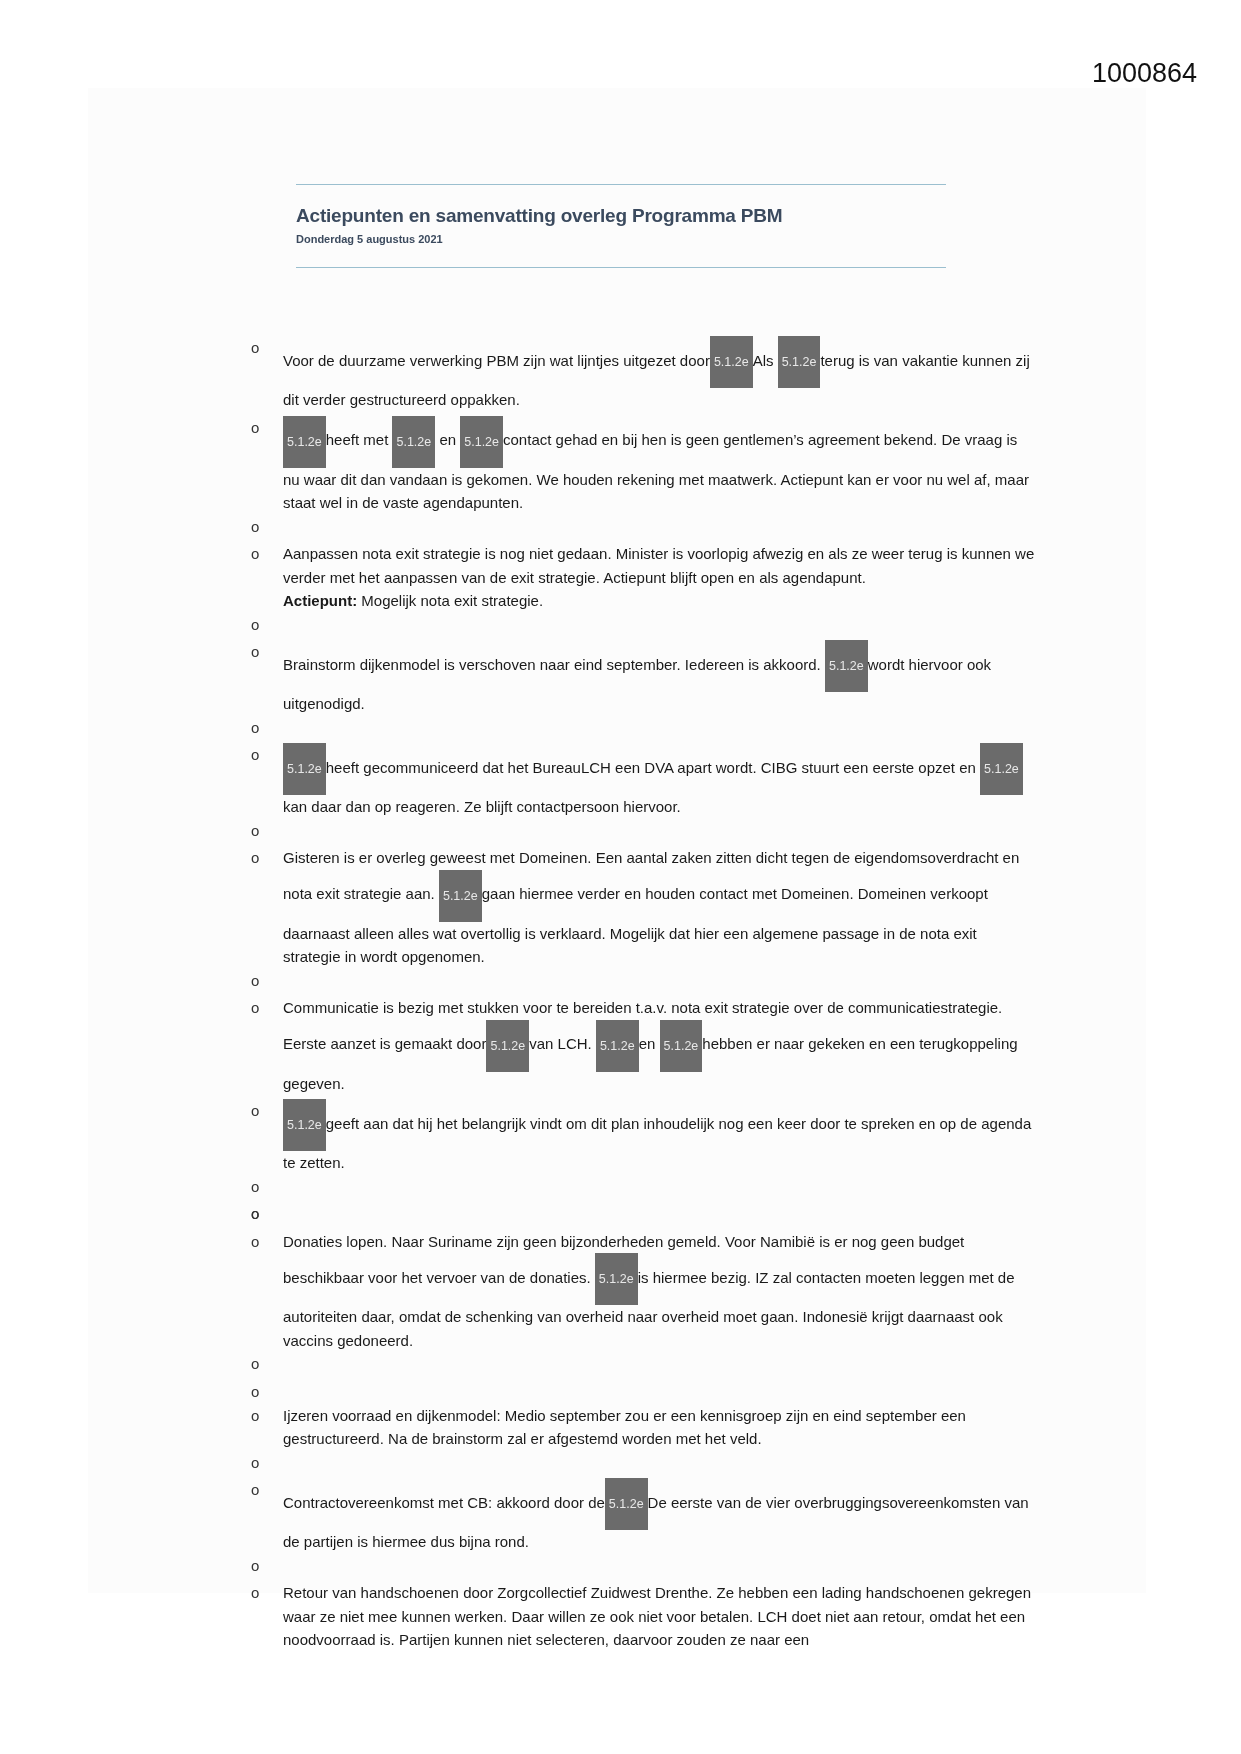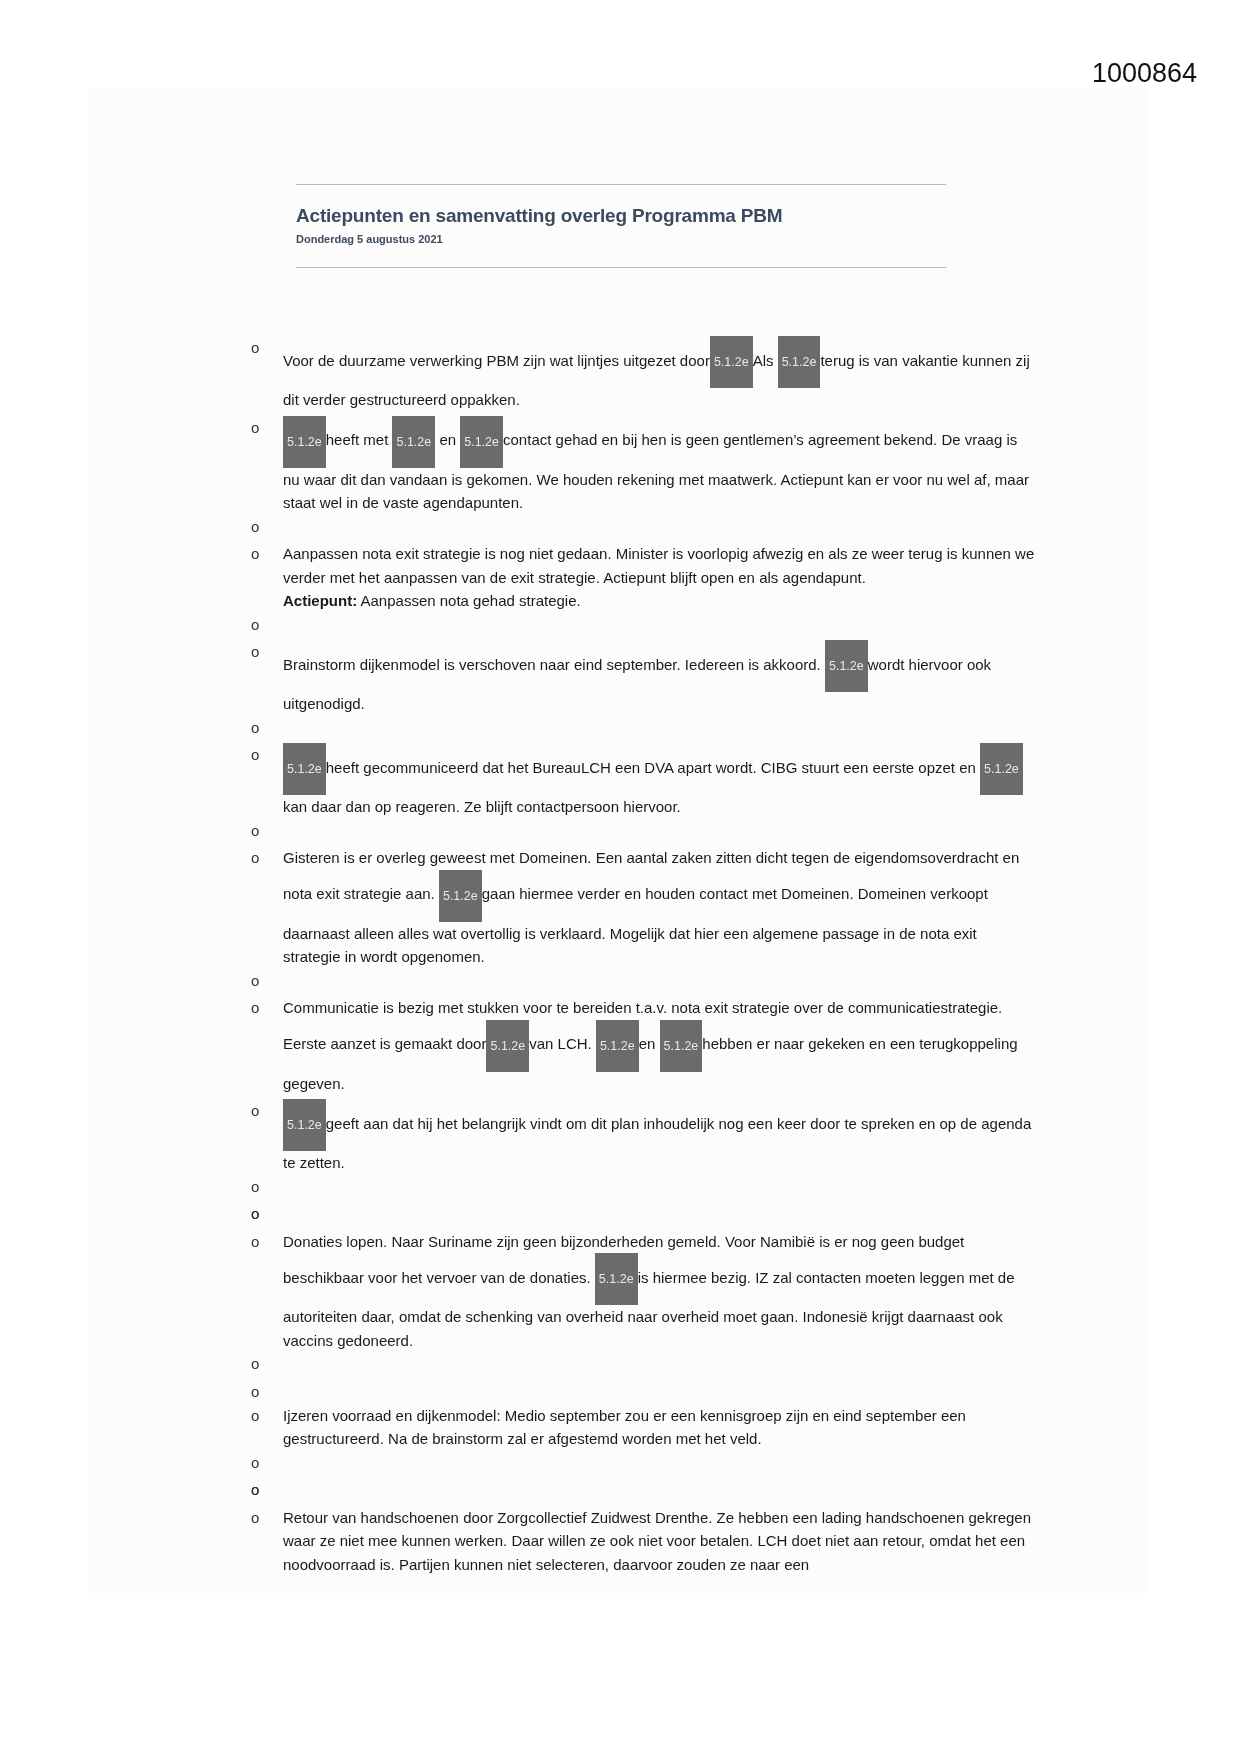--- a/index.html
+++ b/index.html
@@ -49,35 +49,35 @@
   <div class="rule"></div>
   <div class="title">Actiepunten en samenvatting overleg Programma PBM</div>
   <div class="subtitle">Donderdag 5 augustus 2021</div>
   <div class="rule"></div>
 </div>
 
 <div class="list" id="list">
     <div class="item" style="margin-top: 4px;"><span class="bullet">o</span><span>Voor de duurzame verwerking PBM zijn wat lijntjes uitgezet door<span class="redact">5.1.2e</span>Als <span class="redact">5.1.2e</span>terug is van vakantie kunnen zij dit verder gestructureerd oppakken.</span></div>
     <div class="item" style="margin-top: 4px;"><span class="bullet">o</span><span><span class="redact">5.1.2e</span>heeft met <span class="redact">5.1.2e</span> en <span class="redact">5.1.2e</span>contact gehad en bij hen is geen gentlemen’s agreement bekend. De vraag is nu waar dit dan vandaan is gekomen. We houden rekening met maatwerk. Actiepunt kan er voor nu wel af, maar staat wel in de vaste agendapunten.</span></div>
     <div class="item"><span class="bullet">o</span>&nbsp;</div>
-    <div class="item" style="margin-top: 4px;"><span class="bullet">o</span><span>Aanpassen nota exit strategie is nog niet gedaan. Minister is voorlopig afwezig en als ze weer terug is kunnen we verder met het aanpassen van de exit strategie. Actiepunt blijft open en als agendapunt.<br><b>Actiepunt:</b><span> Aanpassen nota gehad strategie.</span></span></div>
+    <div class="item" style="margin-top: 4px;"><span class="bullet">o</span><span>Aanpassen nota exit strategie is nog niet gedaan. Minister is voorlopig afwezig en als ze weer terug is kunnen we verder met het aanpassen van de exit strategie. Actiepunt blijft open en als agendapunt.<br><b>Actiepunt:</b><span> Mogelijk nota exit strategie.</span></span></div>
     <div class="item"><span class="bullet">o</span>&nbsp;</div>
     <div class="item" style="margin-top: 4px;"><span class="bullet">o</span><span>Brainstorm dijkenmodel is verschoven naar eind september. Iedereen is akkoord. <span class="redact">5.1.2e</span>wordt hiervoor ook uitgenodigd.</span></div>
     <div class="item"><span class="bullet">o</span>&nbsp;</div>
     <div class="item" style="margin-top: 4px;"><span class="bullet">o</span><span><span class="redact">5.1.2e</span>heeft gecommuniceerd dat het BureauLCH een DVA apart wordt. CIBG stuurt een eerste opzet en <span class="redact">5.1.2e</span>kan daar dan op reageren. Ze blijft contactpersoon hiervoor.</span></div>
     <div class="item"><span class="bullet">o</span>&nbsp;</div>
     <div class="item" style="margin-top: 4px;"><span class="bullet">o</span><span>Gisteren is er overleg geweest met Domeinen. Een aantal zaken zitten dicht tegen de eigendomsoverdracht en nota exit strategie aan. <span class="redact">5.1.2e</span>gaan hiermee verder en houden contact met Domeinen. Domeinen verkoopt daarnaast alleen alles wat overtollig is verklaard. Mogelijk dat hier een algemene passage in de nota exit strategie in wordt opgenomen.</span></div>
     <div class="item"><span class="bullet">o</span>&nbsp;</div>
     <div class="item" style="margin-top: 4px;"><span class="bullet">o</span><span>Communicatie is bezig met stukken voor te bereiden t.a.v. nota exit strategie over de communicatiestrategie. Eerste aanzet is gemaakt door<span class="redact">5.1.2e</span>van LCH. <span class="redact">5.1.2e</span>en <span class="redact">5.1.2e</span>hebben er naar gekeken en een terugkoppeling gegeven.</span></div>
     <div class="item" style="margin-top: 4px;"><span class="bullet">o</span><span><span class="redact">5.1.2e</span>geeft aan dat hij het belangrijk vindt om dit plan inhoudelijk nog een keer door te spreken en op de agenda te zetten.</span></div>
     <div class="item"><span class="bullet">o</span>&nbsp;</div>
     <div class="item" style="margin-top: 4px;"><span class="bullet">o</span></div>
     <div class="item"><span class="bullet">o</span>&nbsp;</div>
     <div class="item" style="margin-top: 4px;"><span class="bullet">o</span><span>Donaties lopen. Naar Suriname zijn geen bijzonderheden gemeld. Voor Namibië  is er nog geen budget beschikbaar voor het vervoer van de donaties. <span class="redact">5.1.2e</span>is hiermee bezig. IZ zal contacten moeten leggen met de autoriteiten daar, omdat de schenking van overheid naar overheid moet gaan. Indonesië krijgt daarnaast ook vaccins gedoneerd.</span></div>
     <div class="item"><span class="bullet">o</span>&nbsp;</div>
     <div class="item" style="margin-top: 4px;"><span class="bullet">o</span></div>
     <div style="height: 20px;"></div>
     <div class="item" style="margin-top: 4px;"><span class="bullet">o</span><span>Ijzeren voorraad en dijkenmodel: Medio september zou er een kennisgroep zijn en  eind september een gestructureerd. Na de brainstorm zal er afgestemd worden met het veld.</span></div>
     <div class="item"><span class="bullet">o</span>&nbsp;</div>
-    <div class="item" style="margin-top: 4px;"><span class="bullet">o</span></div>
+    <div class="item" style="margin-top: 4px;"><span class="bullet">o</span><span>Contractovereenkomst met CB: akkoord door de<span class="redact">5.1.2e</span>De eerste van de vier overbruggingsovereenkomsten van de partijen is hiermee dus bijna rond.</span></div>
     <div class="item"><span class="bullet">o</span>&nbsp;</div>
     <div class="item" style="margin-top: 4px;"><span class="bullet">o</span><span>Retour van handschoenen door Zorgcollectief Zuidwest Drenthe. Ze hebben een lading handschoenen gekregen waar ze niet mee kunnen werken. Daar willen ze ook niet voor betalen. LCH doet niet aan retour, omdat het een noodvoorraad is. Partijen kunnen niet selecteren, daarvoor zouden ze naar een</span></div>
   </div>
 
 </body></html>

